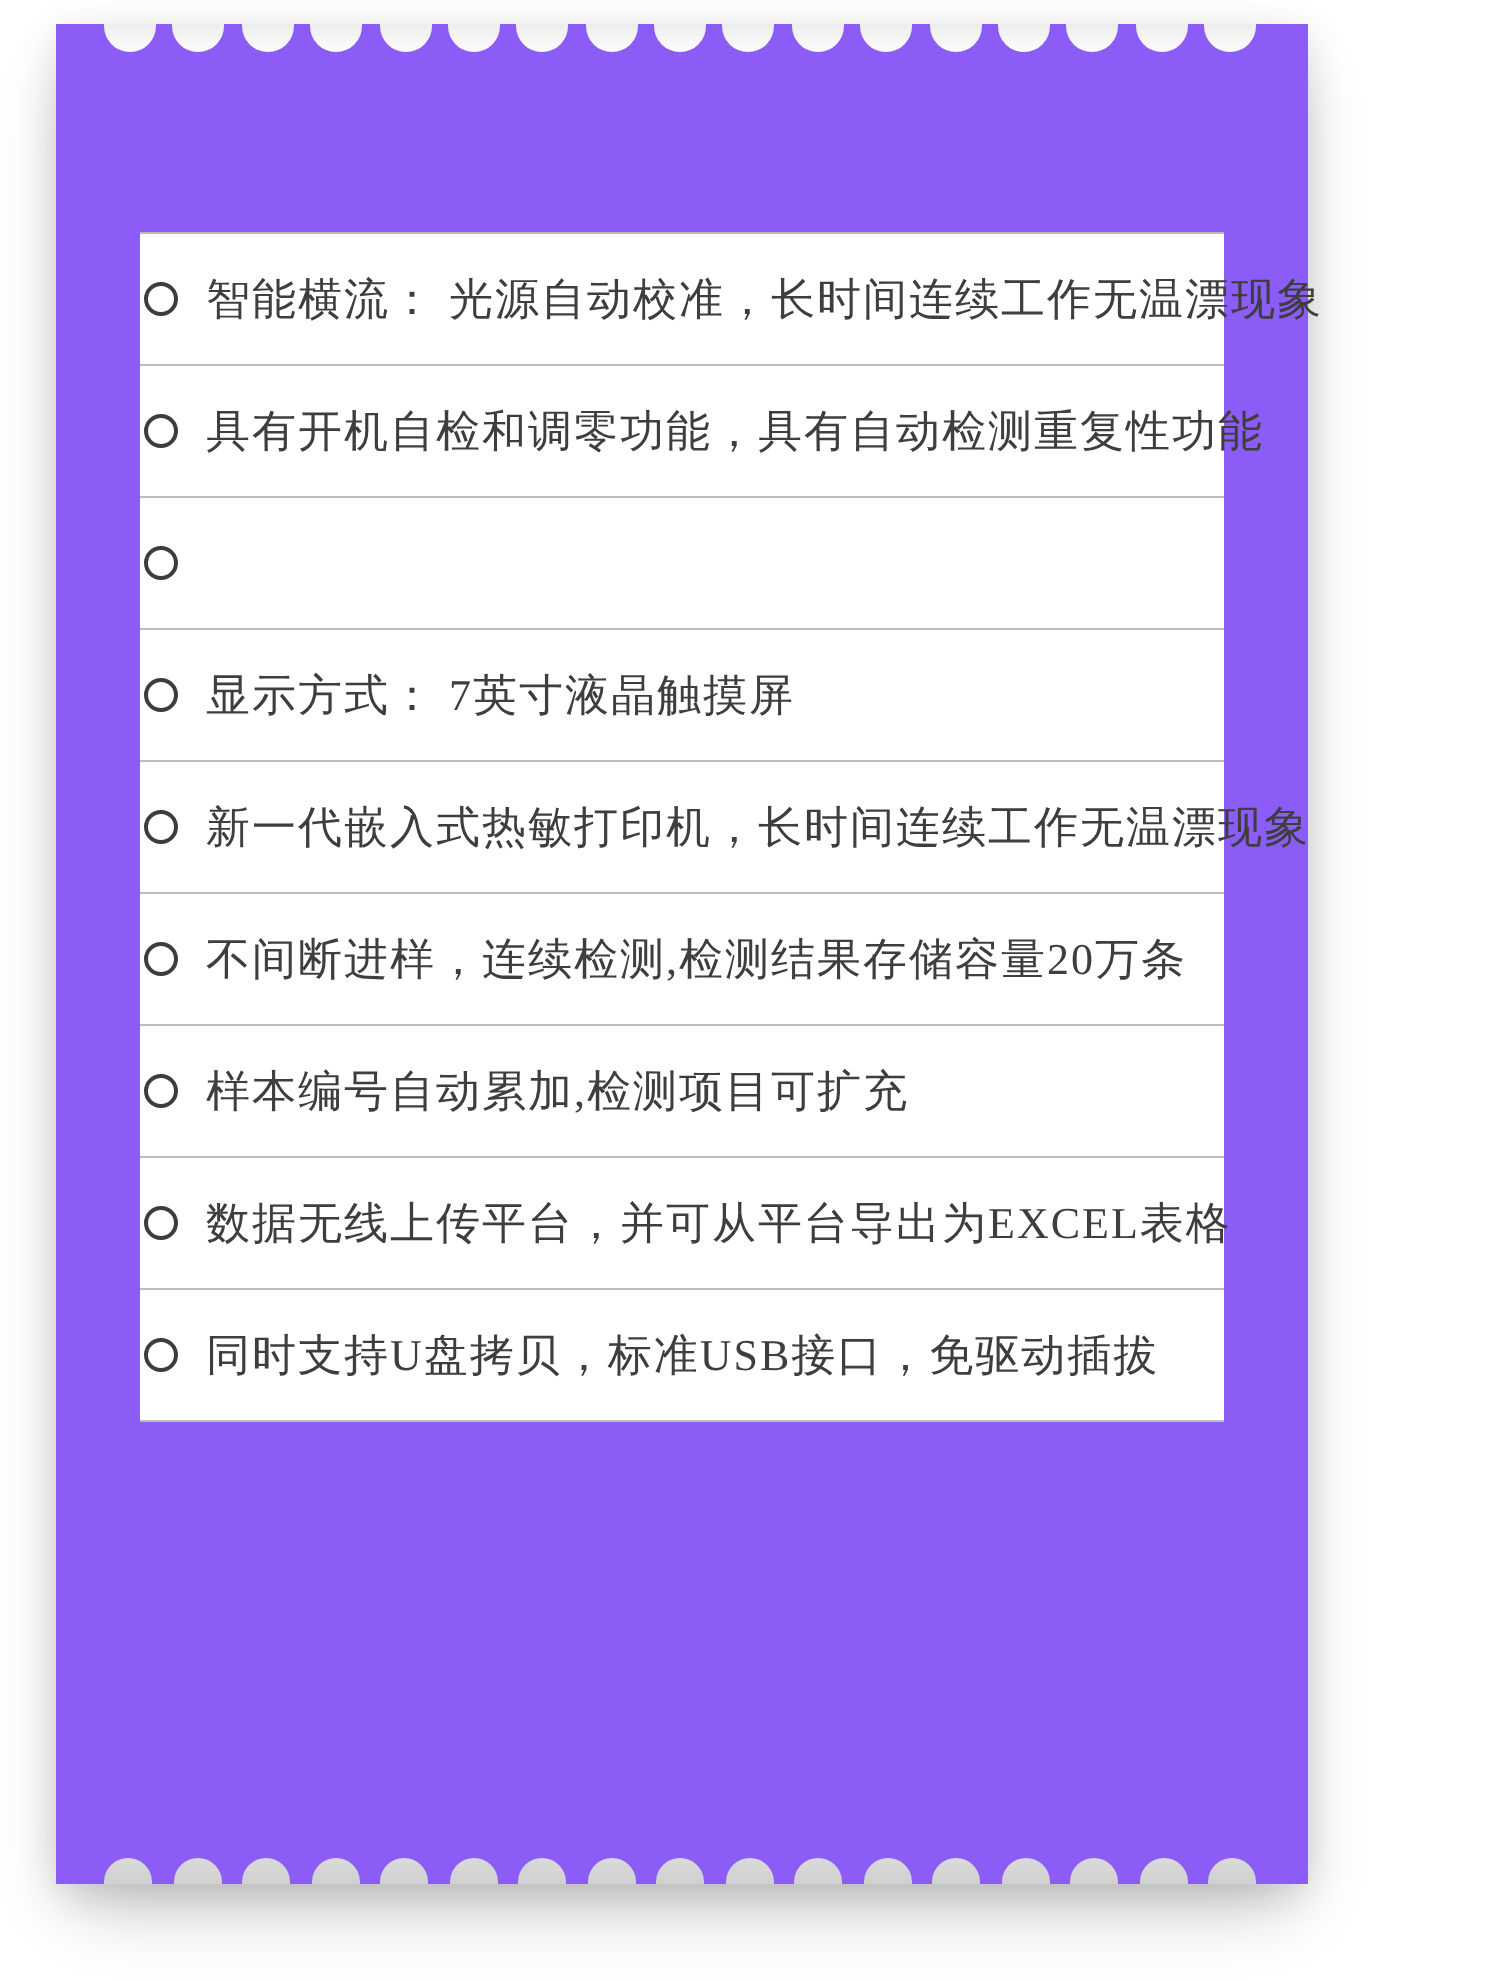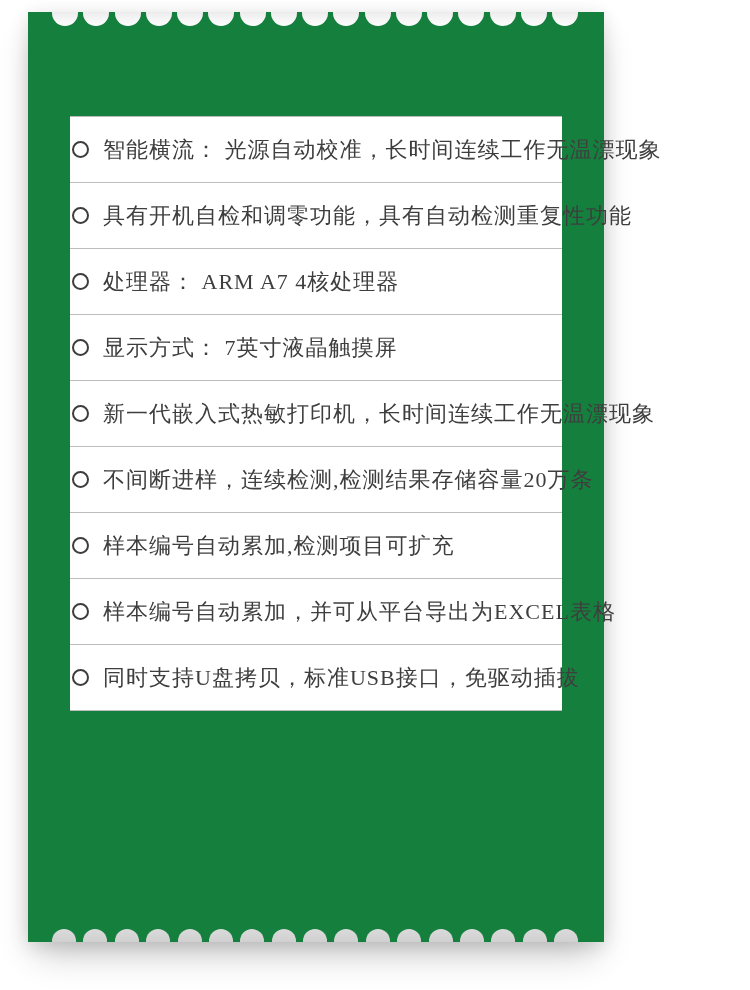--- a/index.html
+++ b/index.html
@@ -13,23 +13,23 @@
   }
   .stage {
     position: relative;
     width: 750px;
     height: 990px;
   }
   .card {
     position: absolute;
     left: 28px;
     top: 12px;
-    width: 576px;
+    width: 626px;
     height: 930px;
-    background: #15803d;
+    background: #8b5cf6;
     box-shadow: 0 4px 18px rgba(0,0,0,0.12), 0 18px 34px -8px rgba(0,0,0,0.24);
   }
   
   .scallops-top, .scallops-bottom {
     position: absolute;
     left: 24px;
     right: 26px;
     display: flex;
     justify-content: space-between;
     pointer-events: none;
@@ -109,21 +109,20 @@
   </div>
 
   <div class="row">
     <span class="bullet"></span>
     <span class="row-text">具有开机自检和调零功能，具有自动检测重复性功能</span>
   </div>
 
 
   <div class="row">
     <span class="bullet"></span>
-    <span class="row-text">处理器： ARM A7 4核处理器</span>
   </div>
 
   <div class="row">
     <span class="bullet"></span>
     <span class="row-text">显示方式： 7英寸液晶触摸屏</span>
   </div>
 
 
   <div class="row">
     <span class="bullet"></span>
@@ -135,21 +134,21 @@
     <span class="row-text">不间断进样，连续检测,检测结果存储容量20万条</span>
   </div>
 
   <div class="row">
     <span class="bullet"></span>
     <span class="row-text">样本编号自动累加,检测项目可扩充</span>
   </div>
 
   <div class="row">
     <span class="bullet"></span>
-    <span class="row-text">样本编号自动累加，并可从平台导出为EXCEL表格</span>
+    <span class="row-text">数据无线上传平台，并可从平台导出为EXCEL表格</span>
   </div>
 
   <div class="row">
     <span class="bullet"></span>
     <span class="row-text">同时支持U盘拷贝，标准USB接口，免驱动插拔</span>
   </div>
 </div>
     <div class="scallops-bottom" id="scallops-bottom">
         <div class="scallop-bottom"></div>
         <div class="scallop-bottom"></div>

